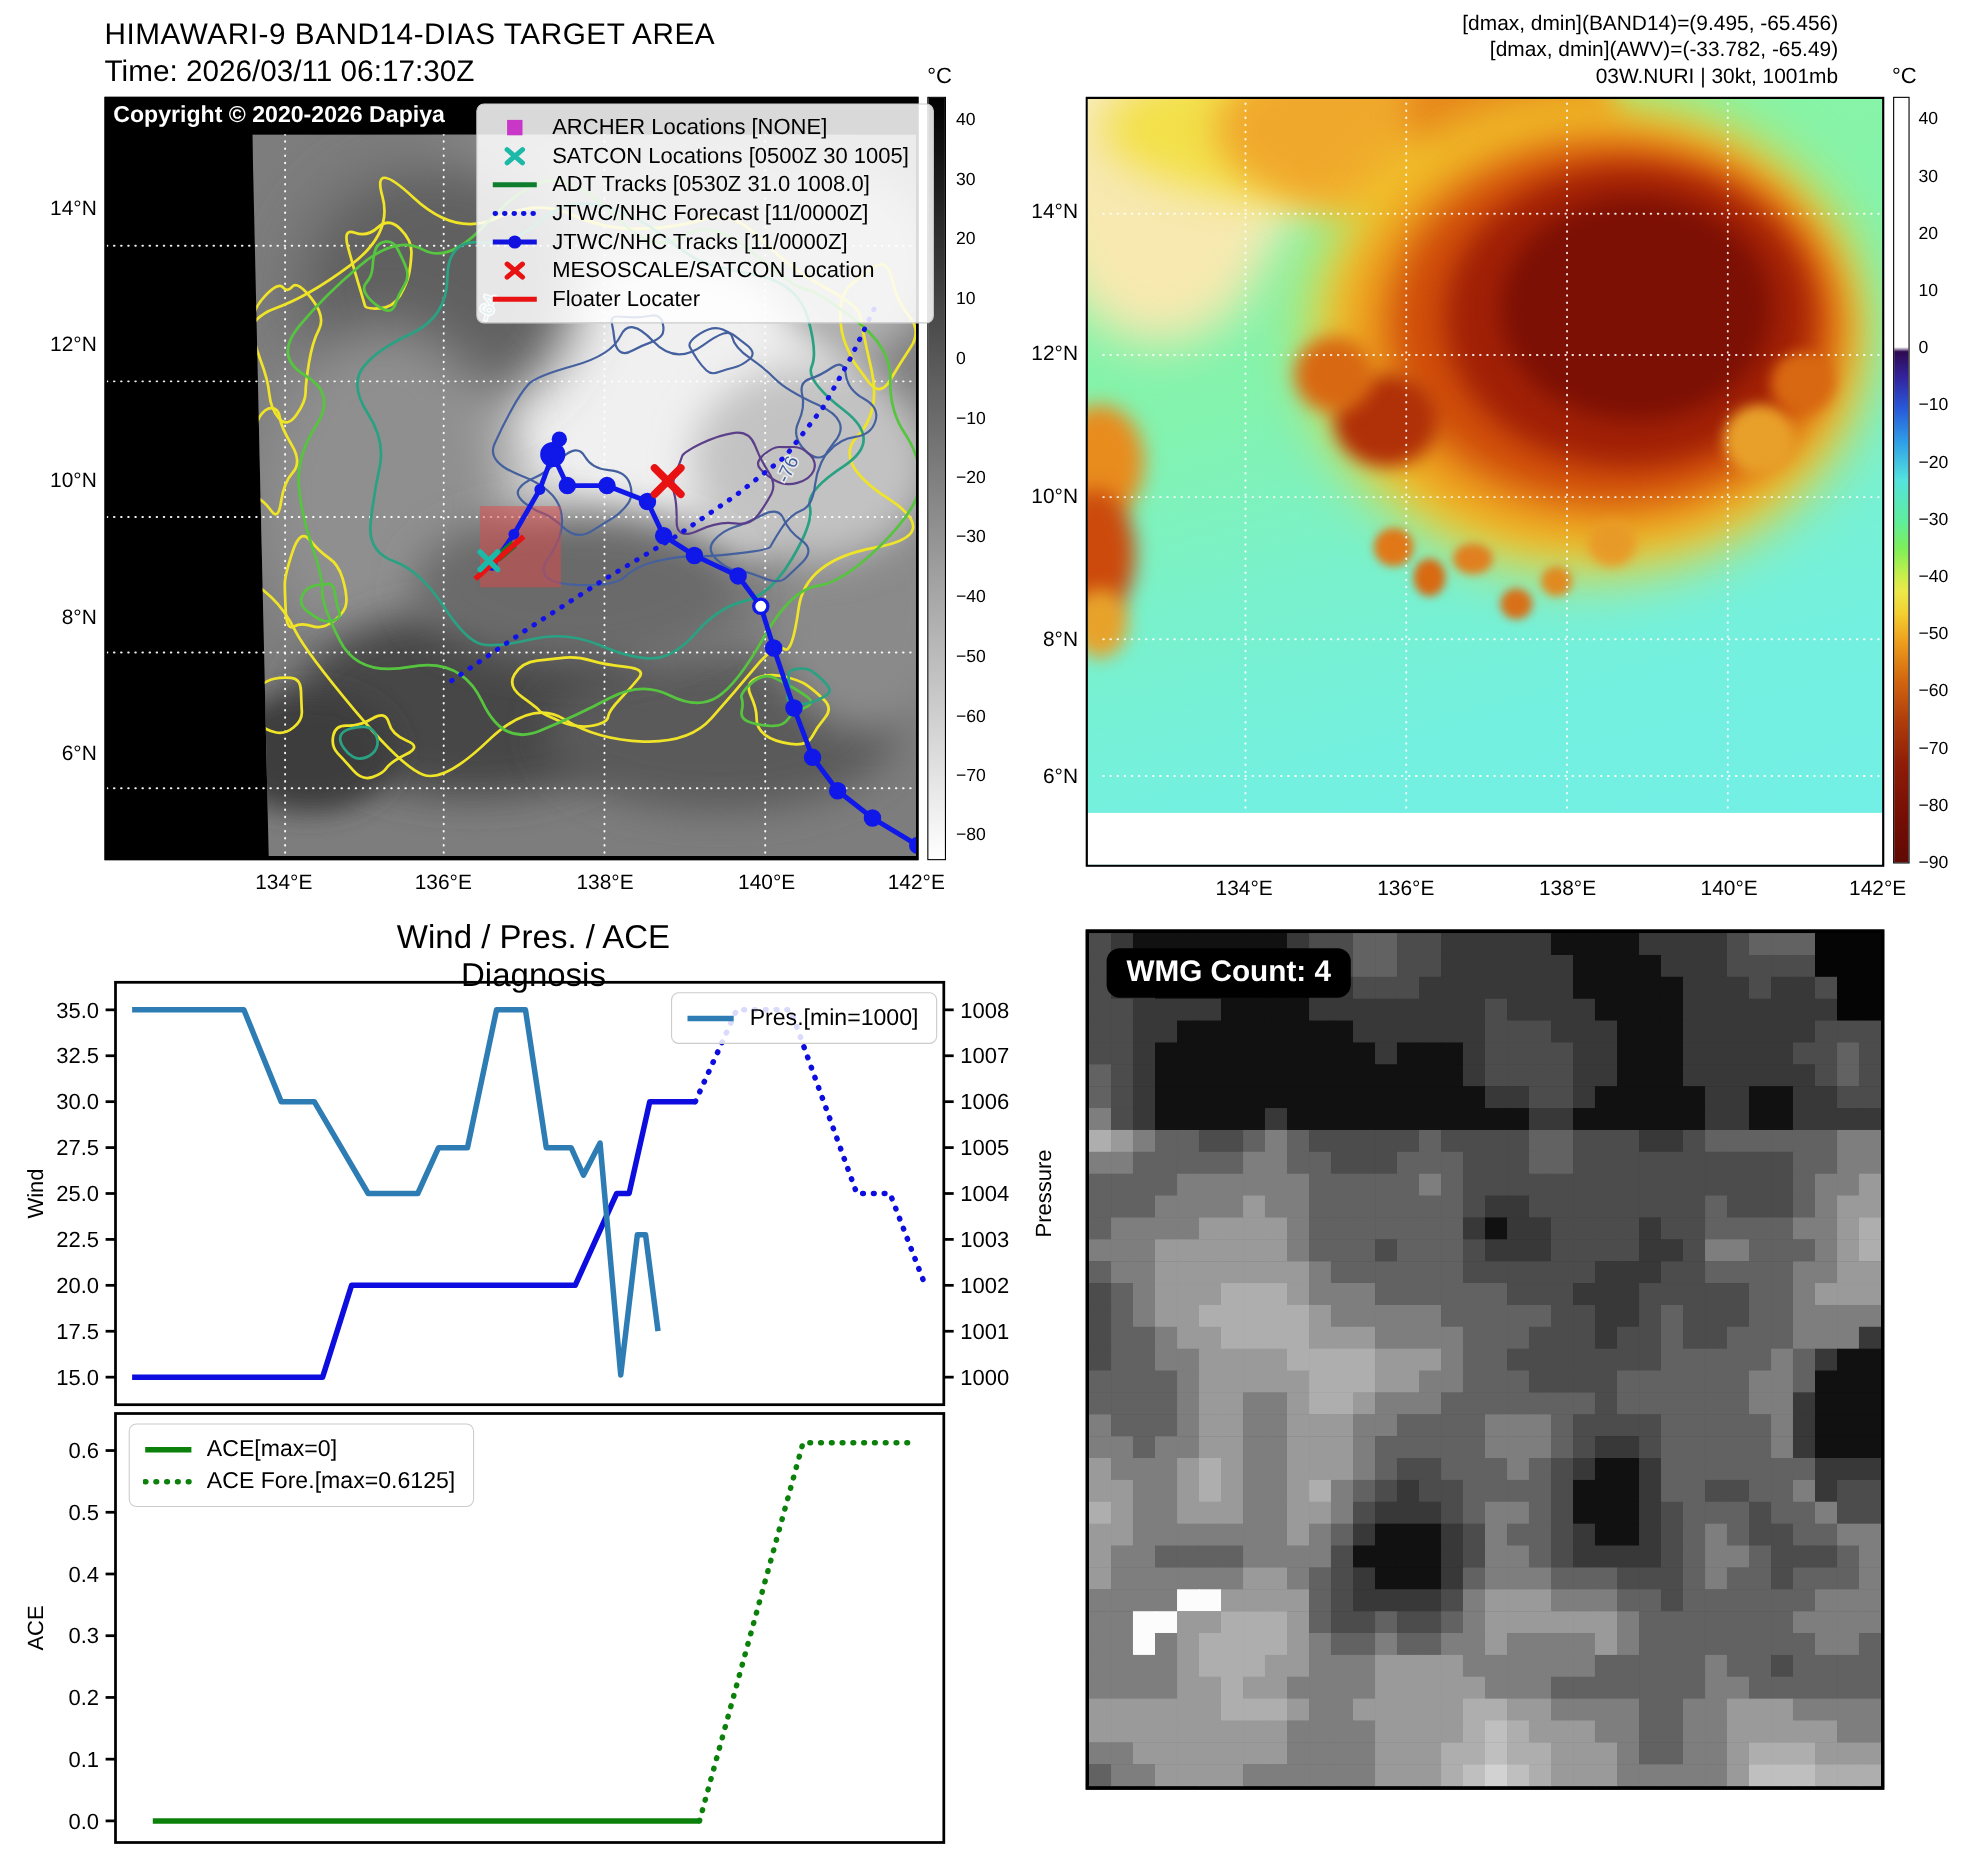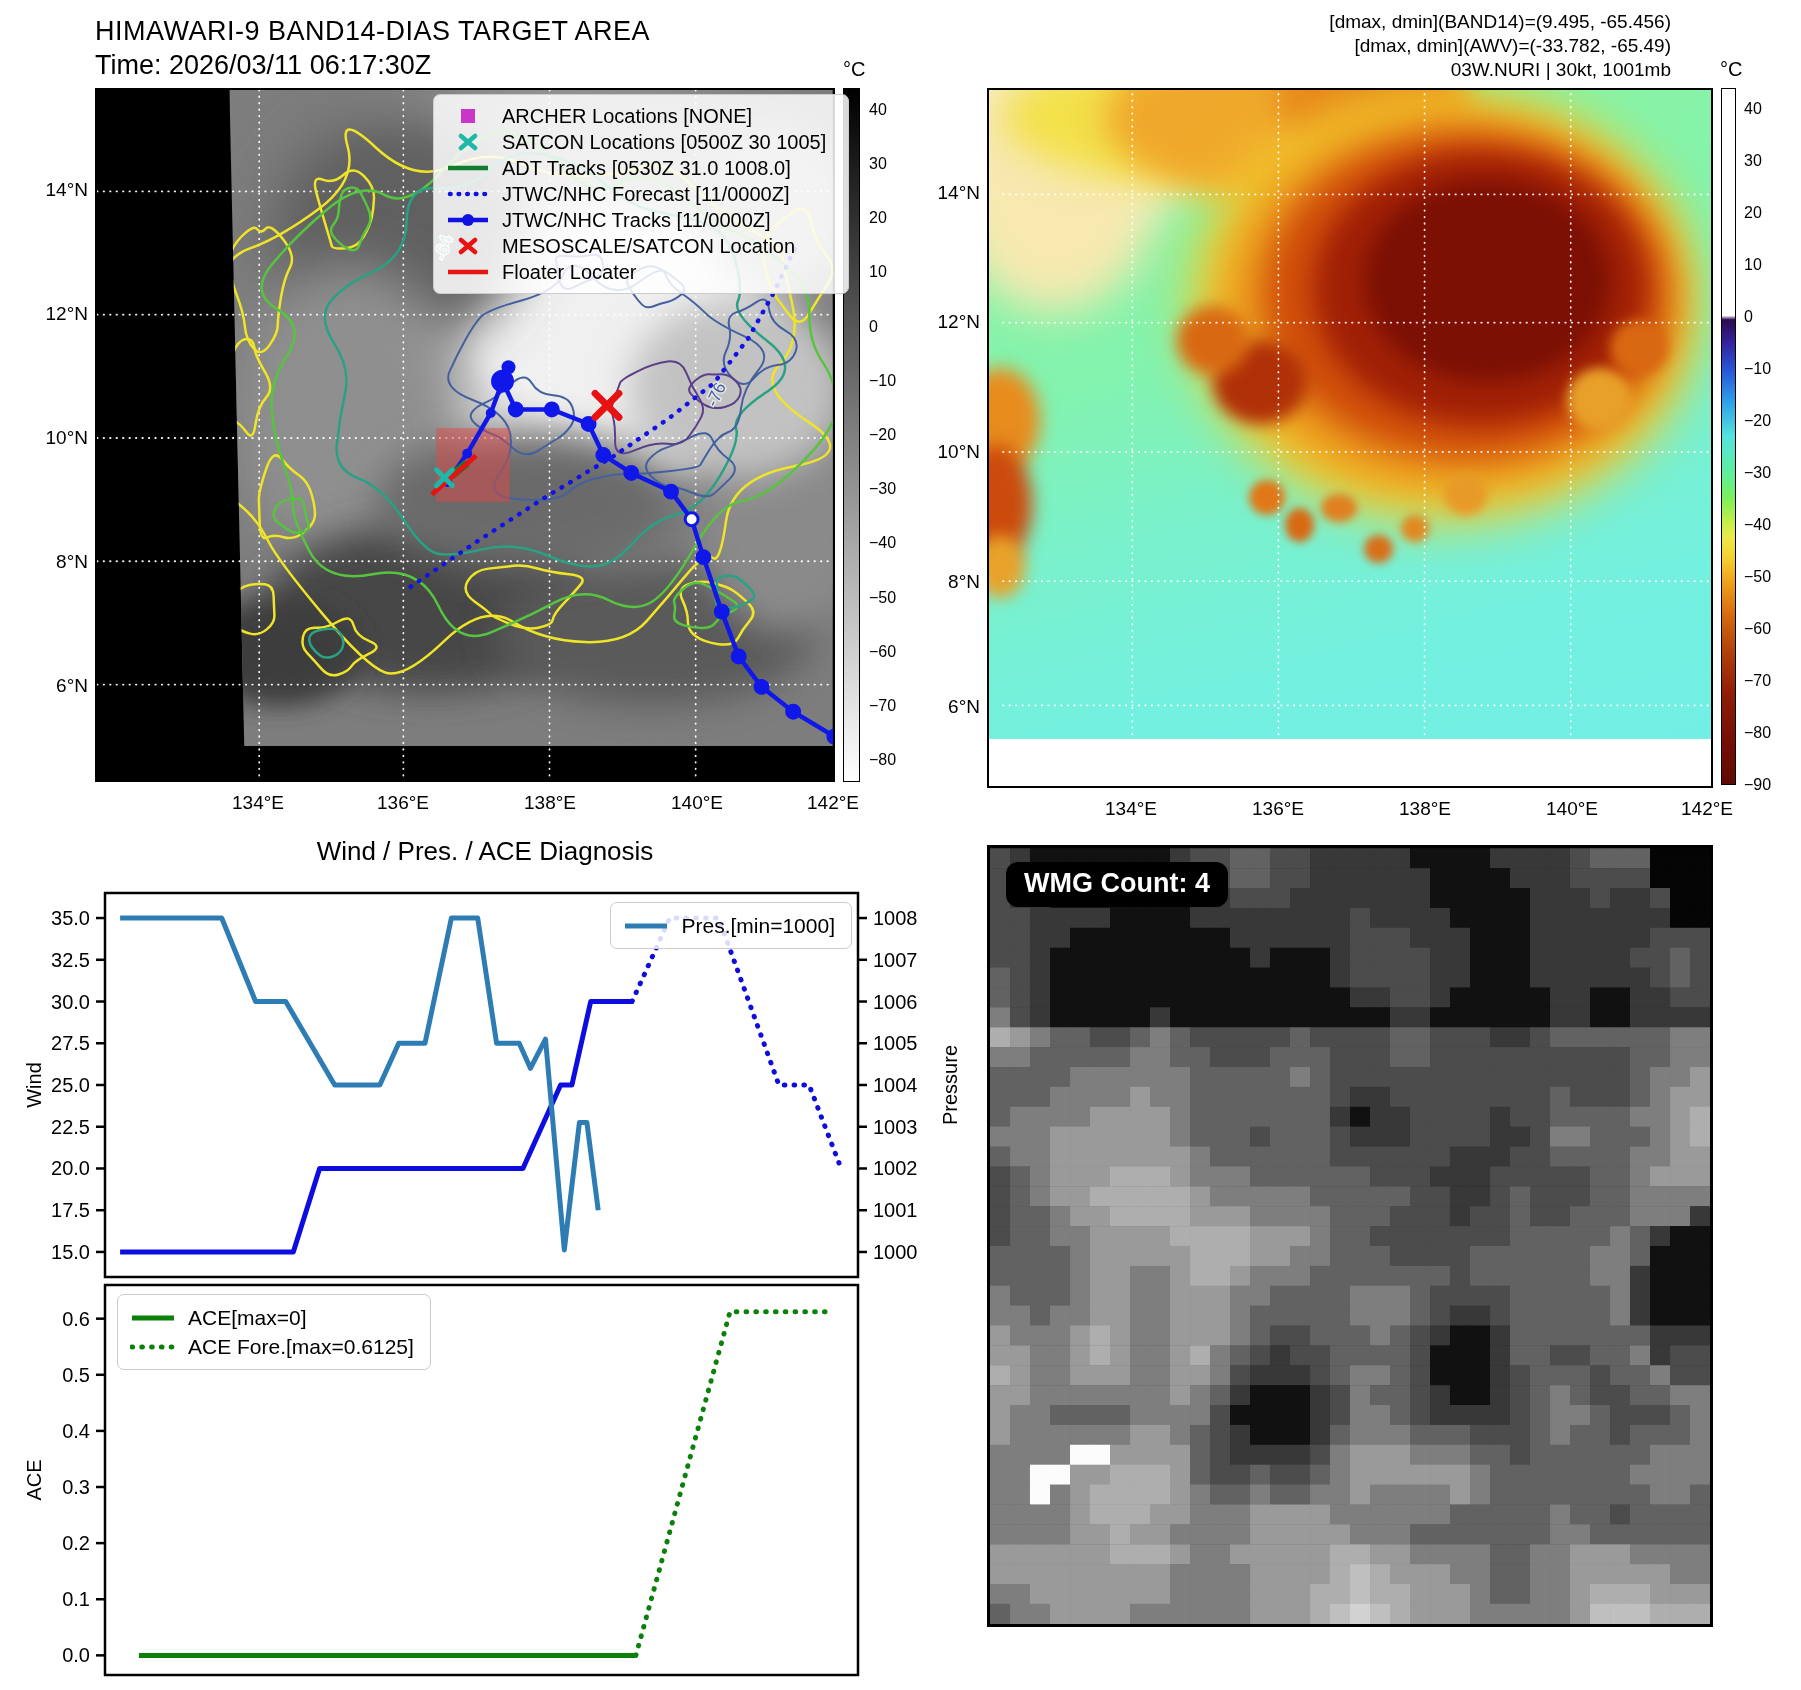--- a/index.html
+++ b/index.html
@@ -11,21 +11,21 @@
   .tr-header{right:130px;top:10px;font-size:19px;text-align:right;line-height:24px}
   .map-frame{border:2.5px solid #000;box-sizing:border-box;overflow:hidden;background:#000}
   .map-frame svg{display:block}
   .cbar{border:1.5px solid #000;box-sizing:border-box}
   .cbar-gray{background:linear-gradient(180deg,#000 0%,#fff 100%)}
   .cbar-temp{background:linear-gradient(180deg,#fff 0%,#fff 32.6%,#2e0a50 33.2%,#33239c 36.5%,#2857d8 40.5%,#2f9fe8 45%,#54e3de 50%,#5fee9a 55.5%,#7ef058 59%,#c8ee4a 62.5%,#ece94a 64.5%,#f3cf30 67.5%,#efa01e 71%,#d3680f 76%,#b2400b 81%,#8f1d07 87%,#750e05 94%,#600a04 100%)}
   .cbar-unit{font-size:20px}
   .cbar-tick{position:absolute;font-size:16px;transform:translateY(-50%);white-space:nowrap}
   .axis-lat{position:absolute;font-size:19px;transform:translateY(-50%);white-space:nowrap}
   .axis-lon{position:absolute;font-size:19px;transform:translateX(-50%);white-space:nowrap}
-  .bl-title{left:300px;top:836px;width:370px;text-align:center;font-size:26px}
+  .bl-title{left:300px;top:836px;width:370px;text-align:center;font-size:30px}
   .rot-label{position:absolute;font-size:20px;transform:translate(-50%,-50%) rotate(-90deg);white-space:nowrap}
   .legend{position:absolute;background:rgba(255,255,255,.85);border:1.5px solid #cccccc;
           border-radius:7px;padding:8px 16px 8px 12px;font-size:21px;line-height:29px;white-space:nowrap;z-index:5}
   .legend .row{display:flex;align-items:center;gap:12px}
   .legend svg{flex:0 0 auto}
   .copyright{left:4px;bottom:8px;background:#000;color:#fff;font-weight:bold;font-size:21px;
              padding:3px 12px 5px 6px;border-radius:3px;z-index:6}
   .wmg-badge{position:absolute;left:16px;top:14px;background:#000;color:#fff;font-weight:bold;
              font-size:27px;padding:6px 18px 8px;border-radius:12px;z-index:6}
   .blob{position:absolute;border-radius:50%}
@@ -41,20 +41,21 @@
   <div class="abs tl-title">HIMAWARI-9 BAND14-DIAS TARGET AREA</div>
   <div class="abs tl-subtitle">Time: 2026/03/11 06:17:30Z</div>
 
   <div class="abs tr-header">
     <div>[dmax, dmin](BAND14)=(9.495, -65.456)</div>
     <div>[dmax, dmin](AWV)=(-33.782, -65.49)</div>
     <div>03W.NURI | 30kt, 1001mb</div>
   </div>
 
   <div id="map-tl" class="abs map-frame" style="left:95px;top:88px;width:740px;height:694px">
+    <div class="copyright">Copyright © 2020-2026 Dapiya</div>
   <svg viewBox="0 0 740 694" width="100%" height="100%">
         <defs>
           <filter id="f8" x="-60%" y="-60%" width="220%" height="220%">
             <feGaussianBlur stdDeviation="8"></feGaussianBlur>
           </filter>
           <filter id="f12" x="-60%" y="-60%" width="220%" height="220%">
             <feGaussianBlur stdDeviation="12"></feGaussianBlur>
           </filter>
           <filter id="f18" x="-60%" y="-60%" width="220%" height="220%">
             <feGaussianBlur stdDeviation="18"></feGaussianBlur>

